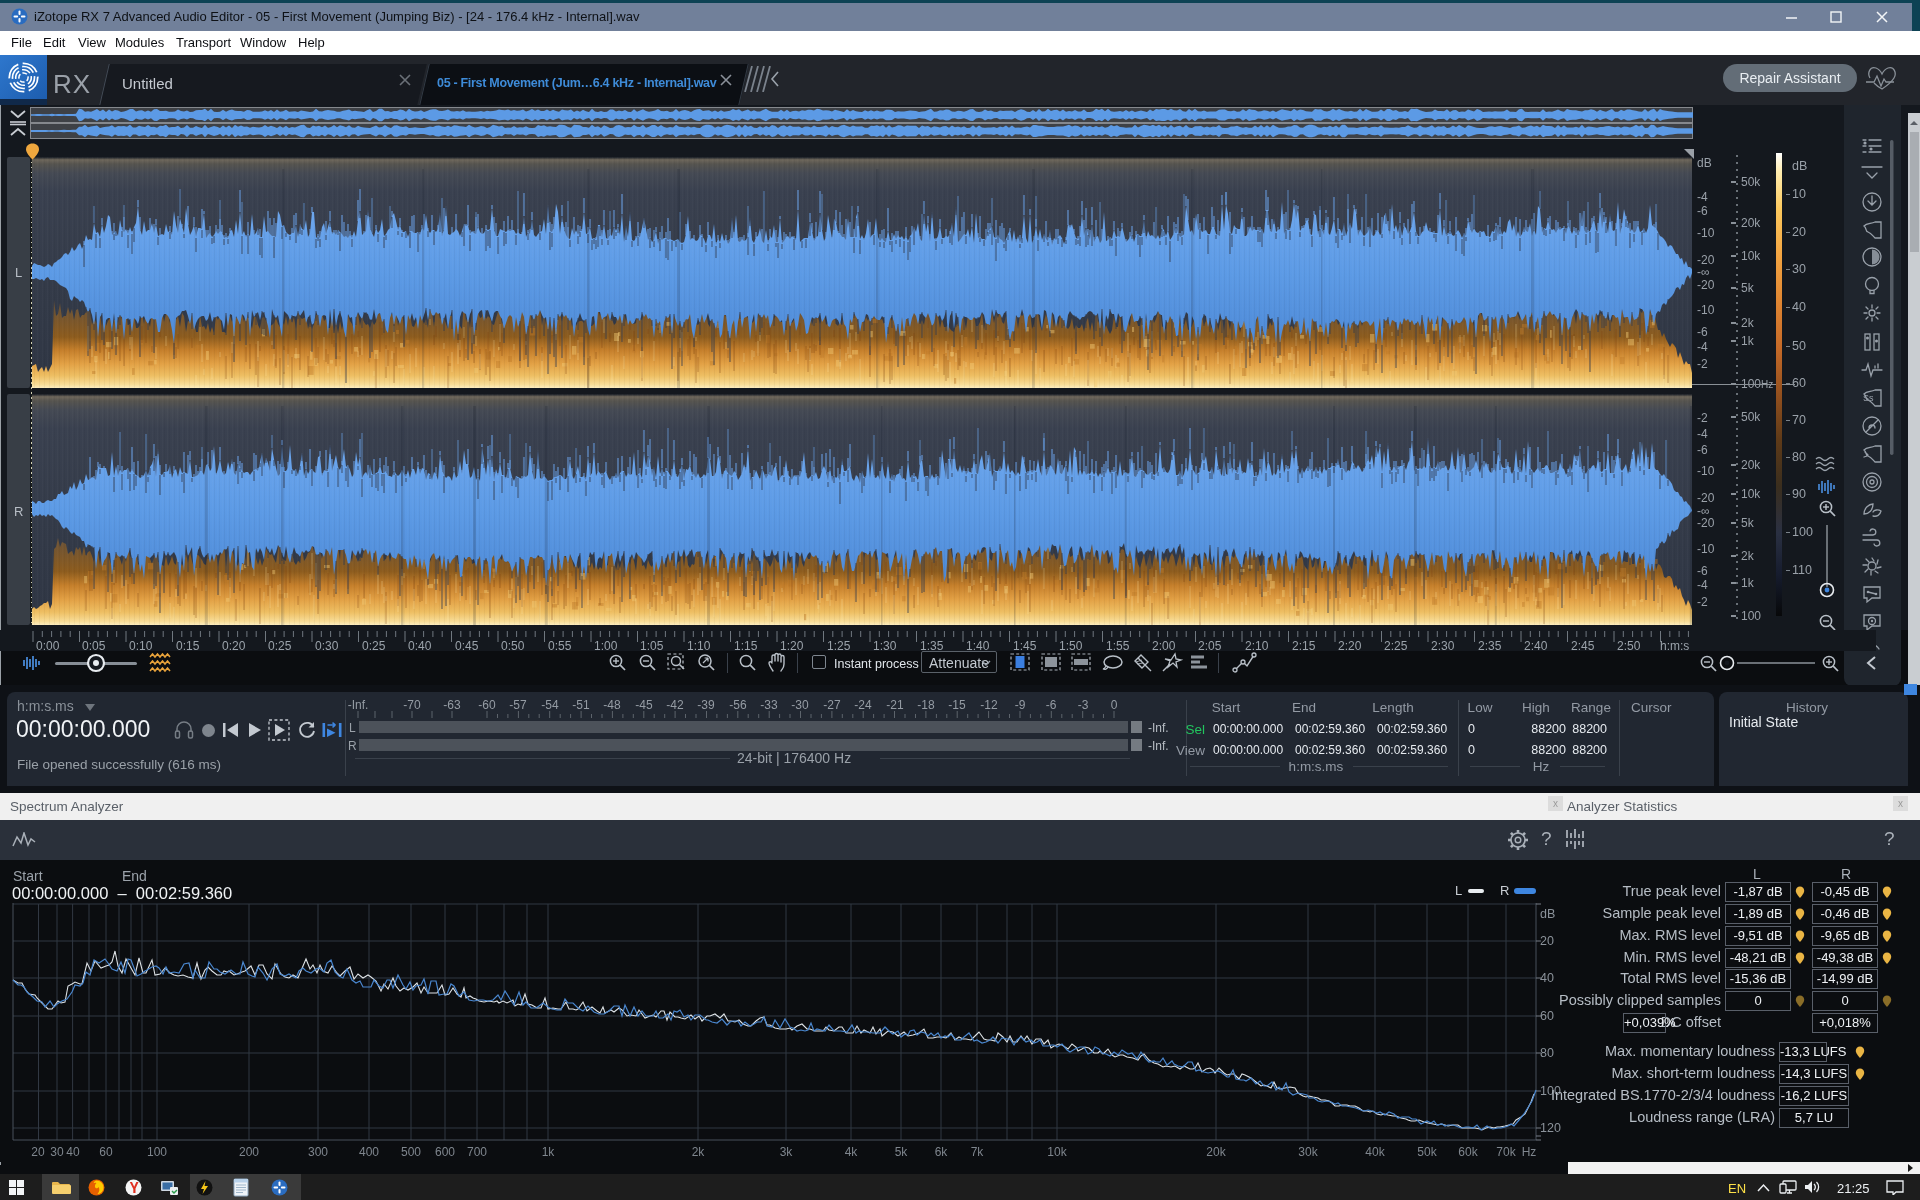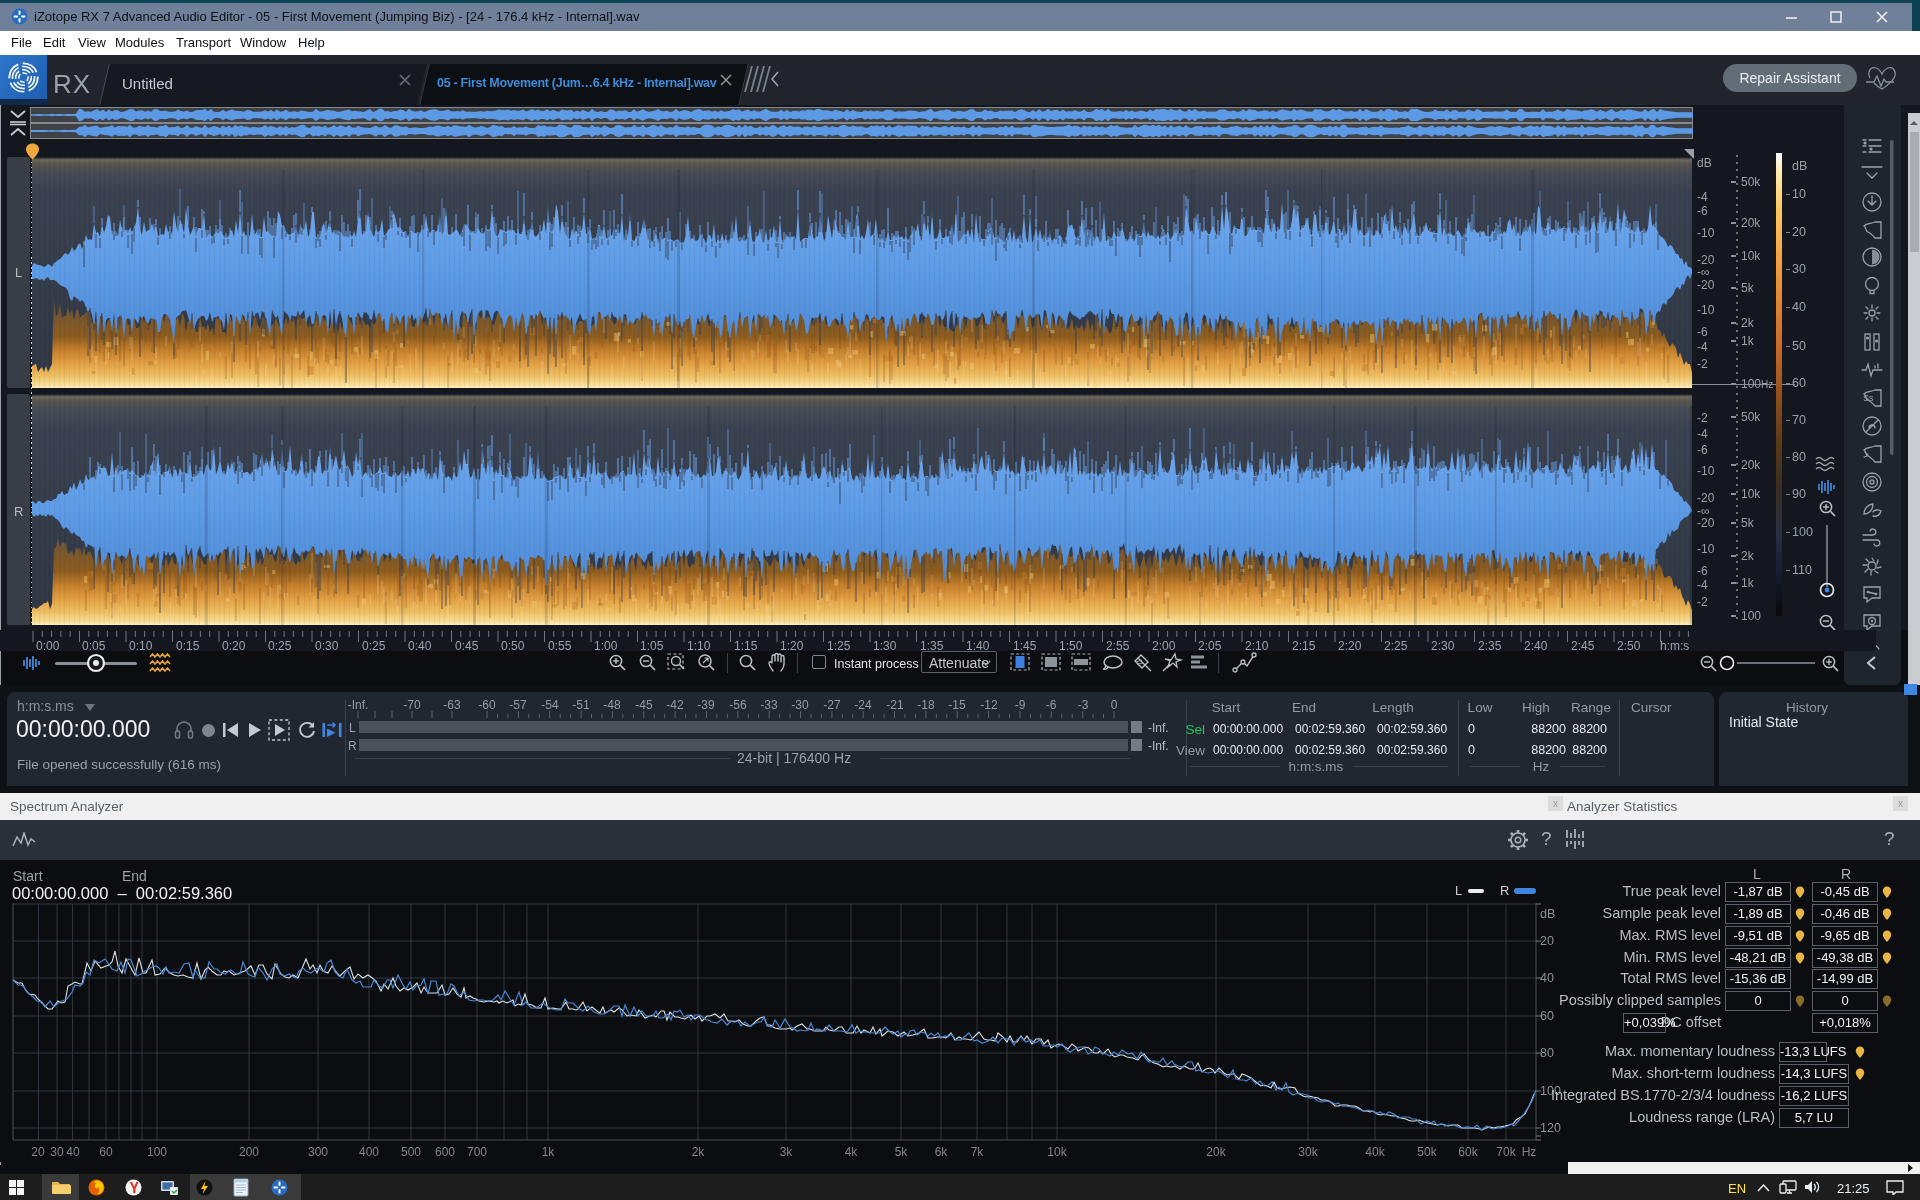--- a/index.html
+++ b/index.html
@@ -741,21 +741,21 @@
     <div class="rl" style="left:640px">1:05</div>
     <div class="rl" style="left:687px">1:10</div>
     <div class="rl" style="left:734px">1:15</div>
     <div class="rl" style="left:780px">1:20</div>
     <div class="rl" style="left:827px">1:25</div>
     <div class="rl" style="left:873px">1:30</div>
     <div class="rl" style="left:920px">1:35</div>
     <div class="rl" style="left:966px">1:40</div>
     <div class="rl" style="left:1013px">1:45</div>
     <div class="rl" style="left:1059px">1:50</div>
-    <div class="rl" style="left:1106px">2:55</div>
+    <div class="rl" style="left:1106px">1:55</div>
     <div class="rl" style="left:1152px">2:00</div>
     <div class="rl" style="left:1198px">2:05</div>
     <div class="rl" style="left:1245px">2:10</div>
     <div class="rl" style="left:1292px">2:15</div>
     <div class="rl" style="left:1338px">2:20</div>
     <div class="rl" style="left:1384px">2:25</div>
     <div class="rl" style="left:1431px">2:30</div>
     <div class="rl" style="left:1478px">2:35</div>
     <div class="rl" style="left:1524px">2:40</div>
     <div class="rl" style="left:1571px">2:45</div>

